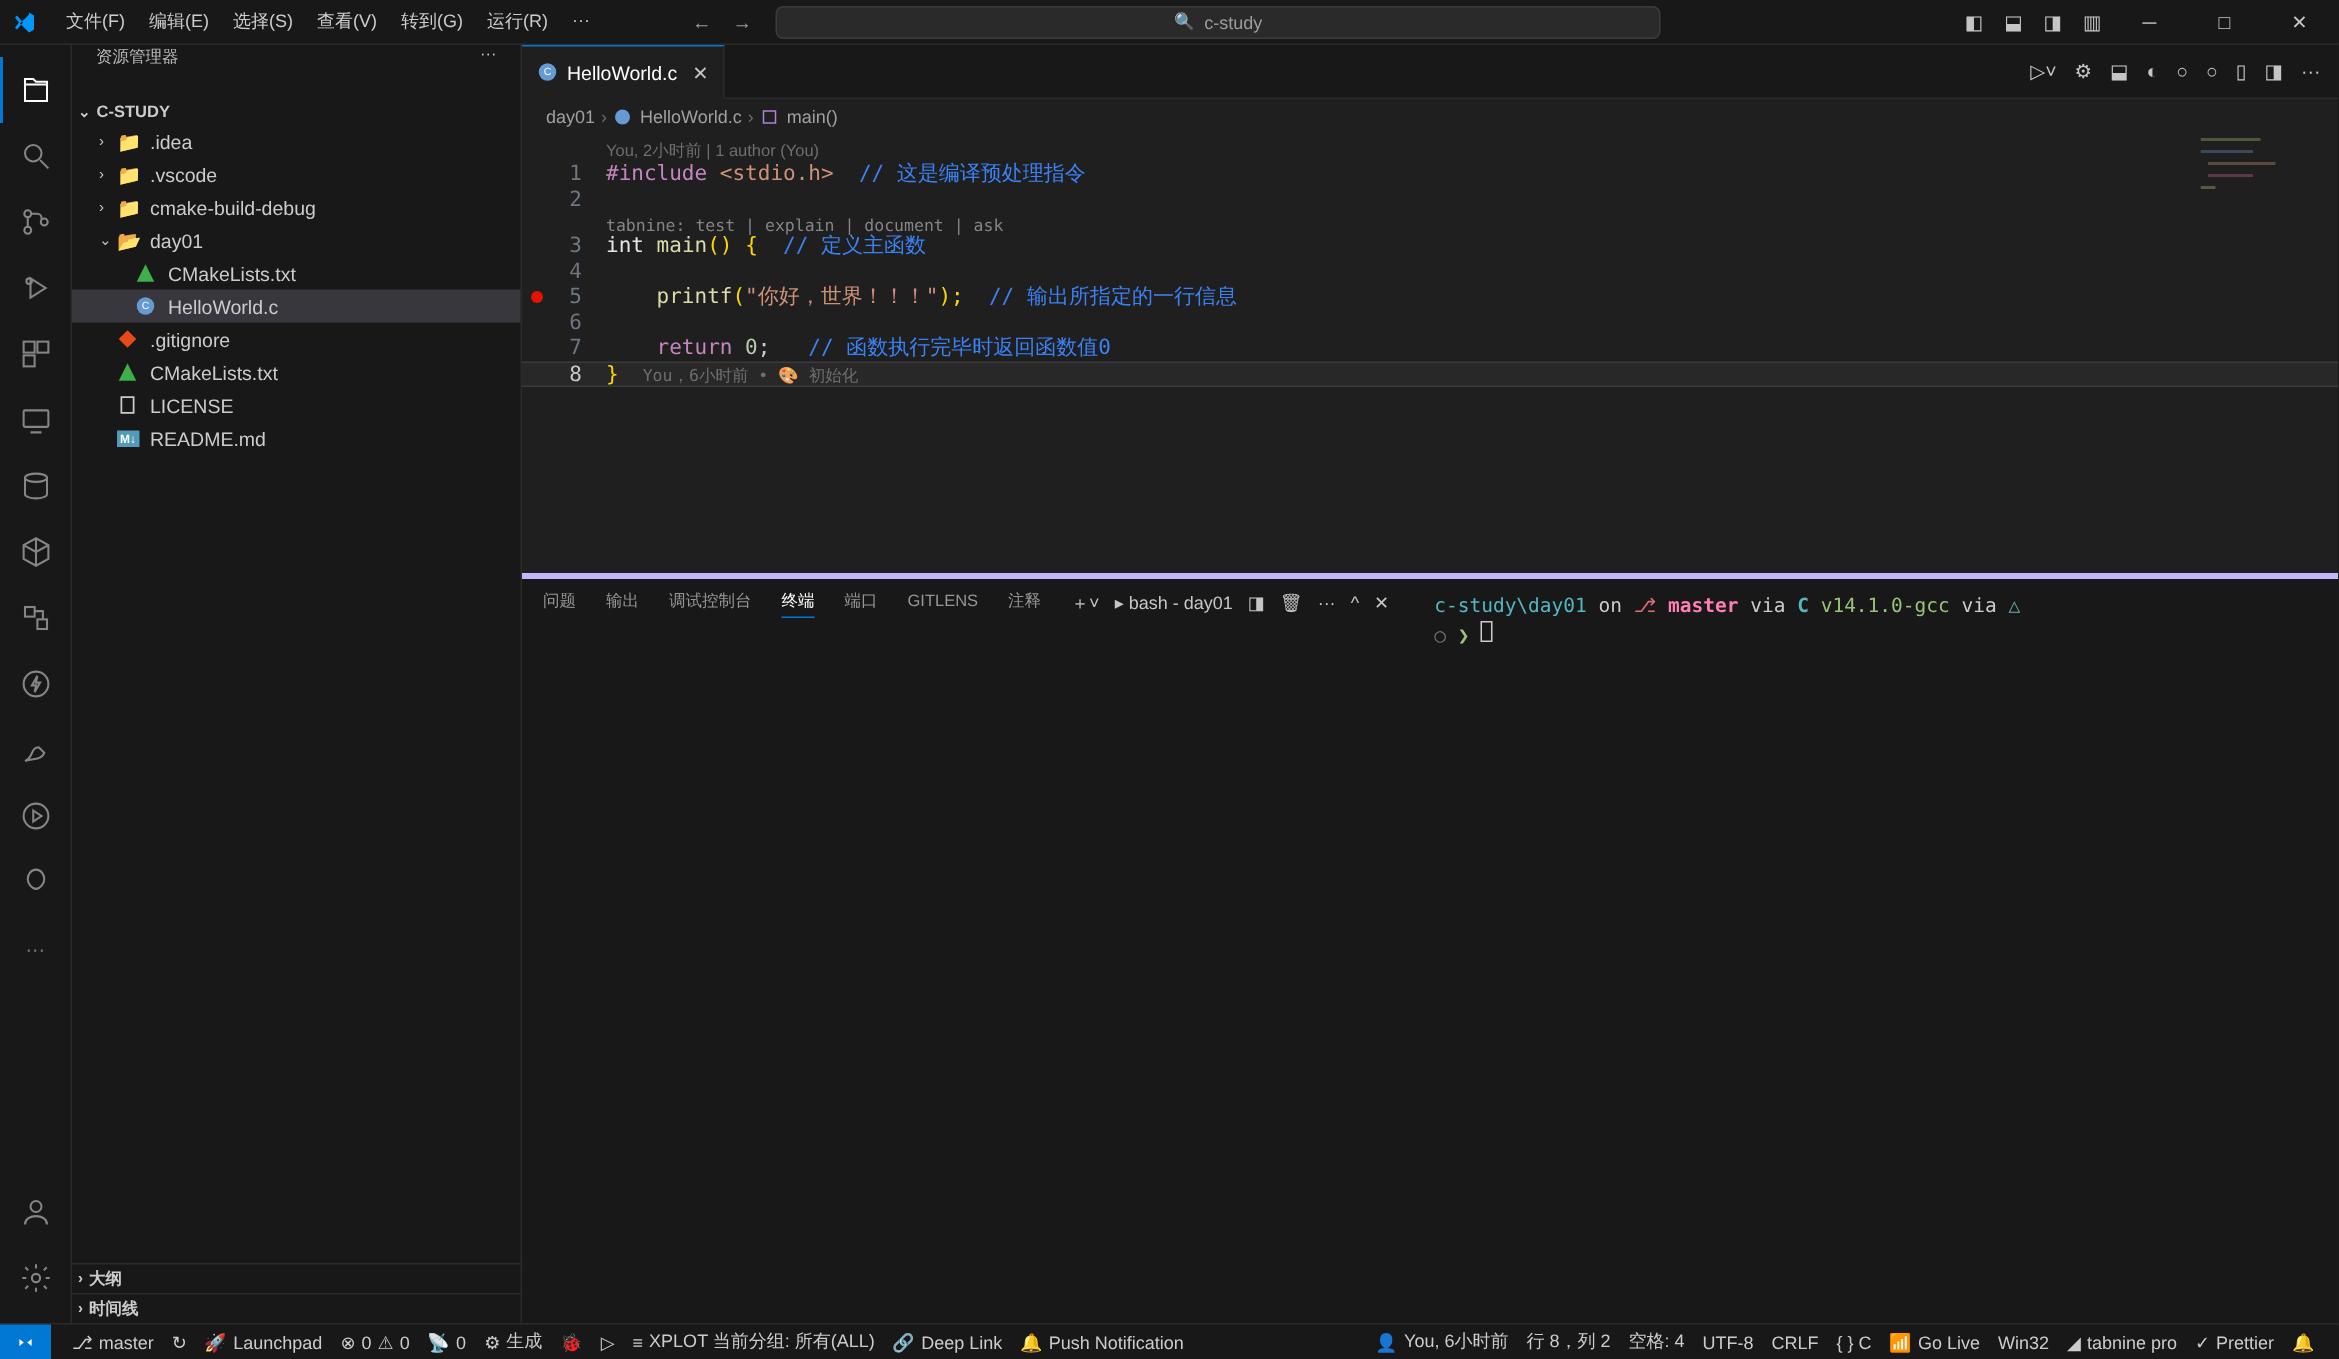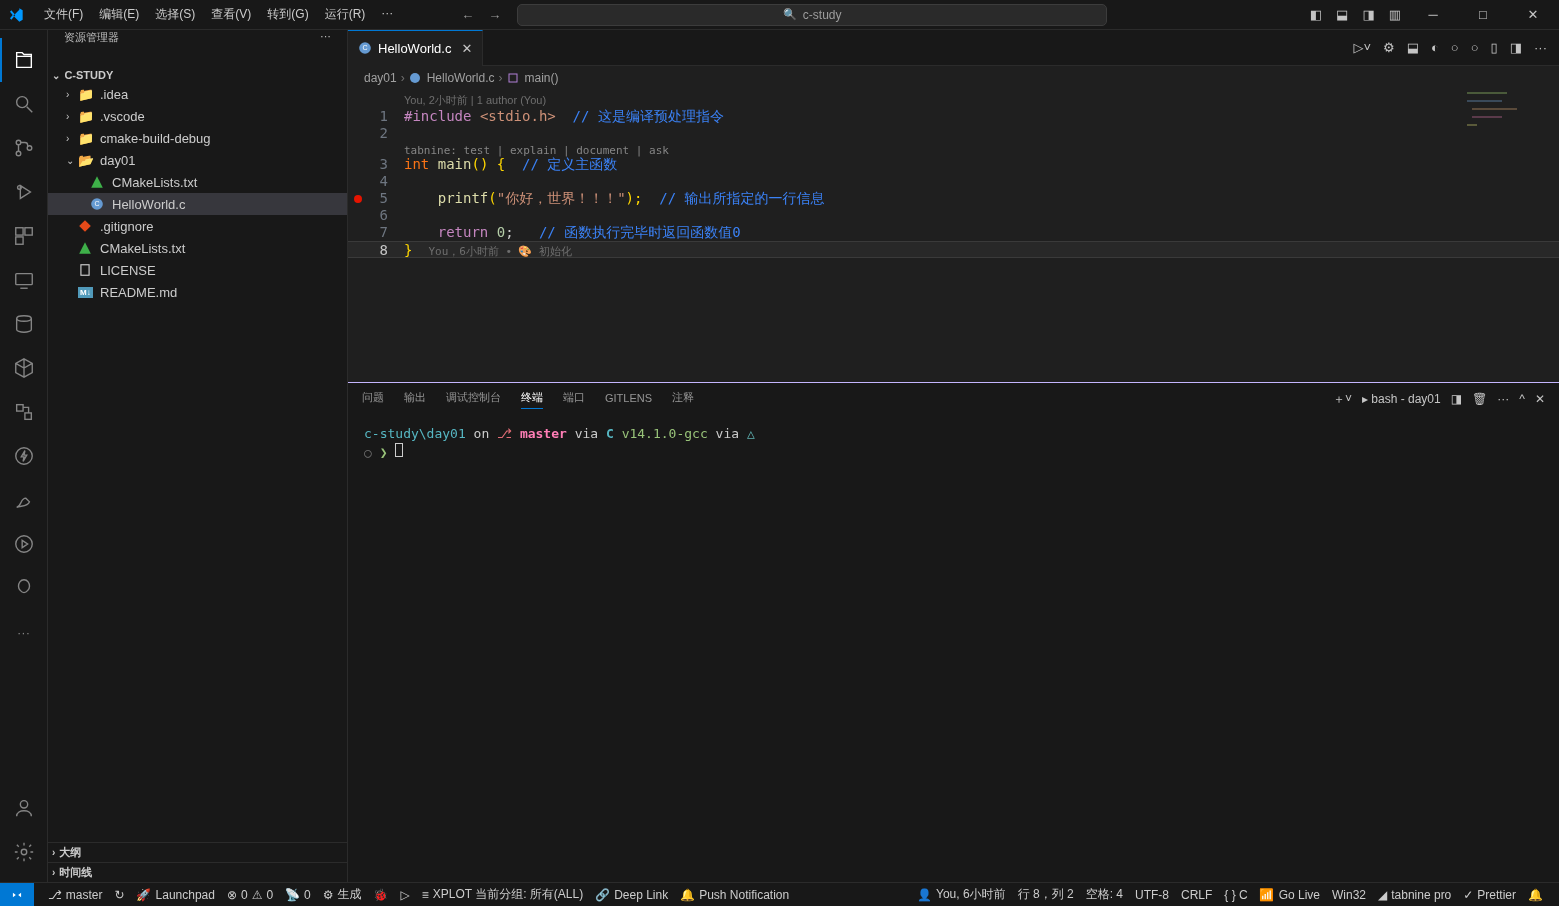--- a/index.html
+++ b/index.html
@@ -53,32 +53,32 @@
 .blame { position:absolute; left:56px; top:3px; font-size:11px; color:#6e6e6e; }
 .code-lines { font-family:Consolas,monospace; font-size:14px; line-height:17px; padding-top:18px; }
 .code-line { display:flex; height:17px; position:relative; }
 .gutter-bp { width:20px; text-align:center; }
 .bp { width:8px; height:8px; background:#e51400; border-radius:50%; display:inline-block; margin-top:4px; }
 .line-no { width:36px; text-align:right; padding-right:16px; color:#6e7681; }
 .line-no.cur { color:#c6c6c6; }
 .code-content { white-space:pre; }
 .code-line.current { background:#282828; border:1px solid #3a3a3a; border-left:none; border-right:none; }
 .codelens { font-size:11px; color:#858585; padding-left:56px; height:14px; }
-.kw { color:#f97316; }
+.kw { color:#e5e5e5; }
 .fn { color:#dcdcaa; }
 .pu { color:#cccccc; }
 .br { color:#ffd700; }
 .cm { color:#3b82f6; }
 .st { color:#ce9178; }
 .nm { color:#b5cea8; }
 .inc { color:#c586c0; }
 .hdr { color:#ce9178; }
 .inline-blame { color:#6e6e6e; font-size:11px; margin-left:16px; }
 .minimap { position:absolute; right:12px; top:0; width:80px; height:70px; }
-.panel { height:500px; display:flex; flex-direction:column; border-top:1px solid #c4b5fd; background:#181818; }
+.panel { height:500px; display:flex; flex-direction:row; border-top:4px solid #c4b5fd; background:#181818; }
 .panel-tabs { height:32px; display:flex; align-items:center; padding:0 14px; gap:20px; }
 .panel-tab { font-size:11px; color:#969696; cursor:pointer; padding-bottom:3px; }
 .panel-tab.active { color:#ffffff; border-bottom:1px solid #0078d4; }
 .panel-actions { margin-left:auto; display:flex; gap:10px; align-items:center; }
 .panel-actions .icon { color:#c5c5c5; cursor:pointer; font-size:12px; }
 .terminal { flex:1; padding:10px 16px; font-family:Consolas,monospace; font-size:13px; }
 .term-line { line-height:18px; }
 .t-path { color:#56b6c2; }
 .t-on { color:#cccccc; }
 .t-br { color:#e06c75; }

